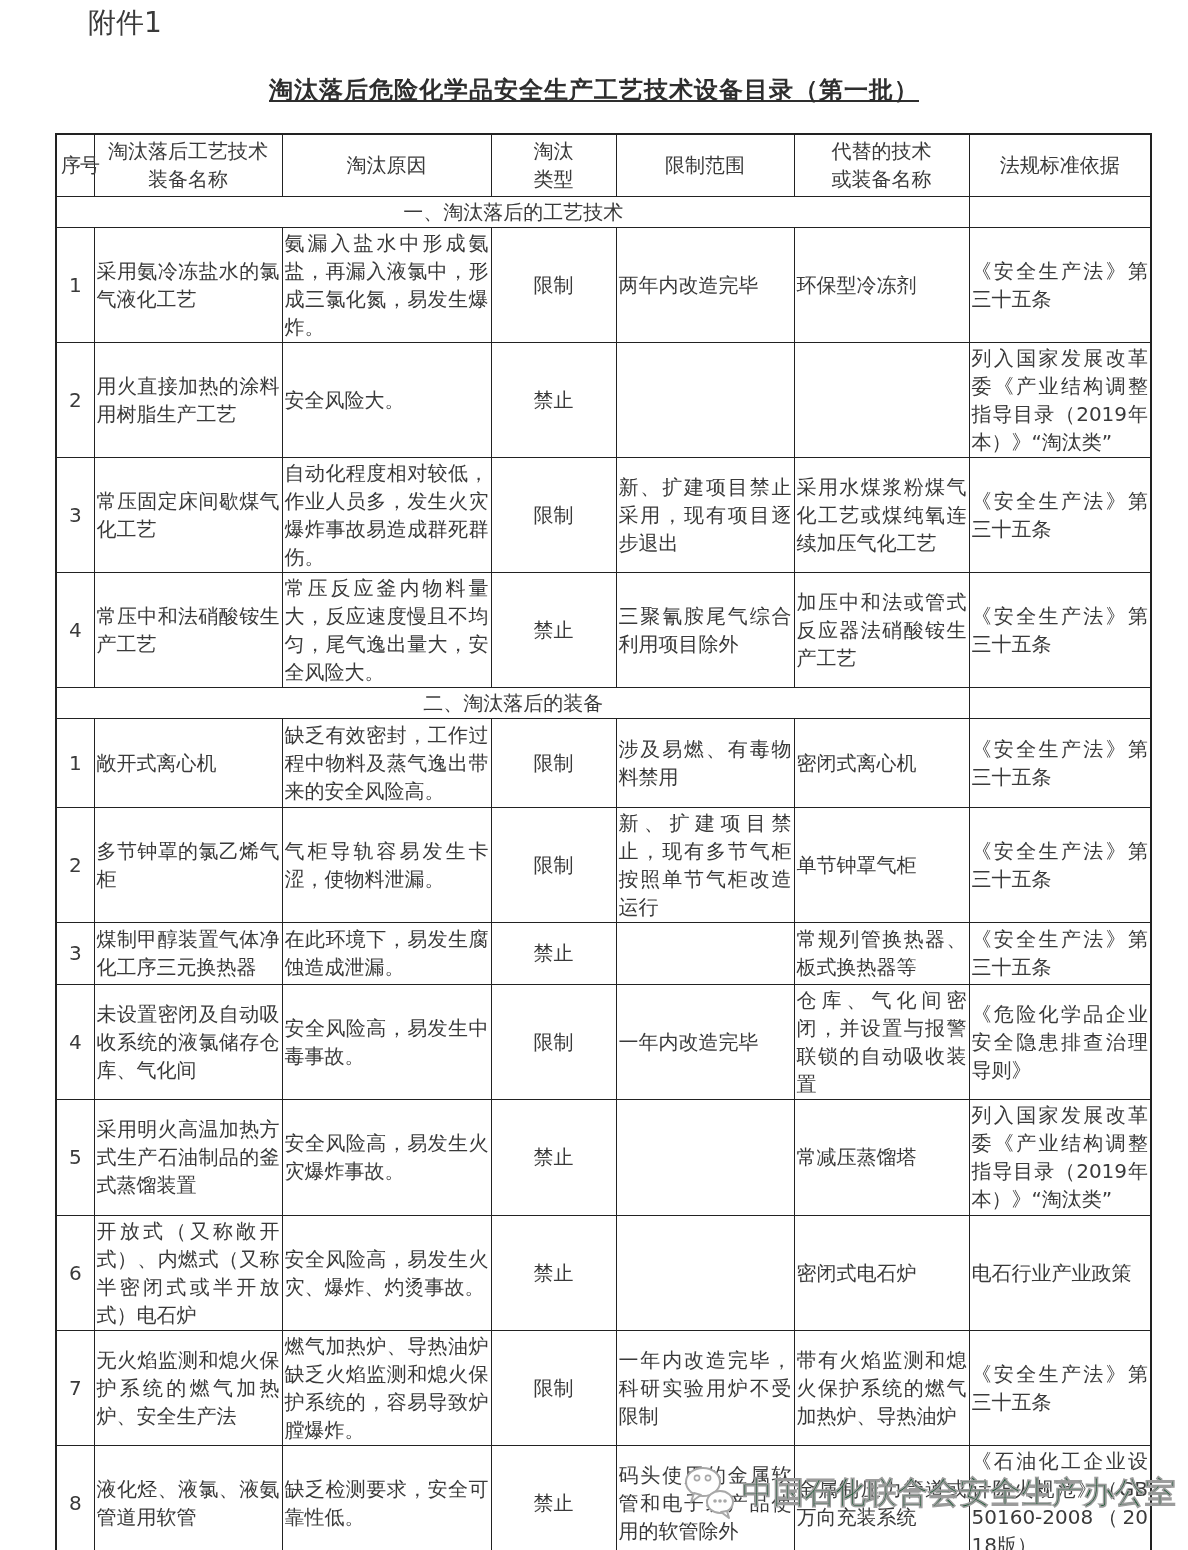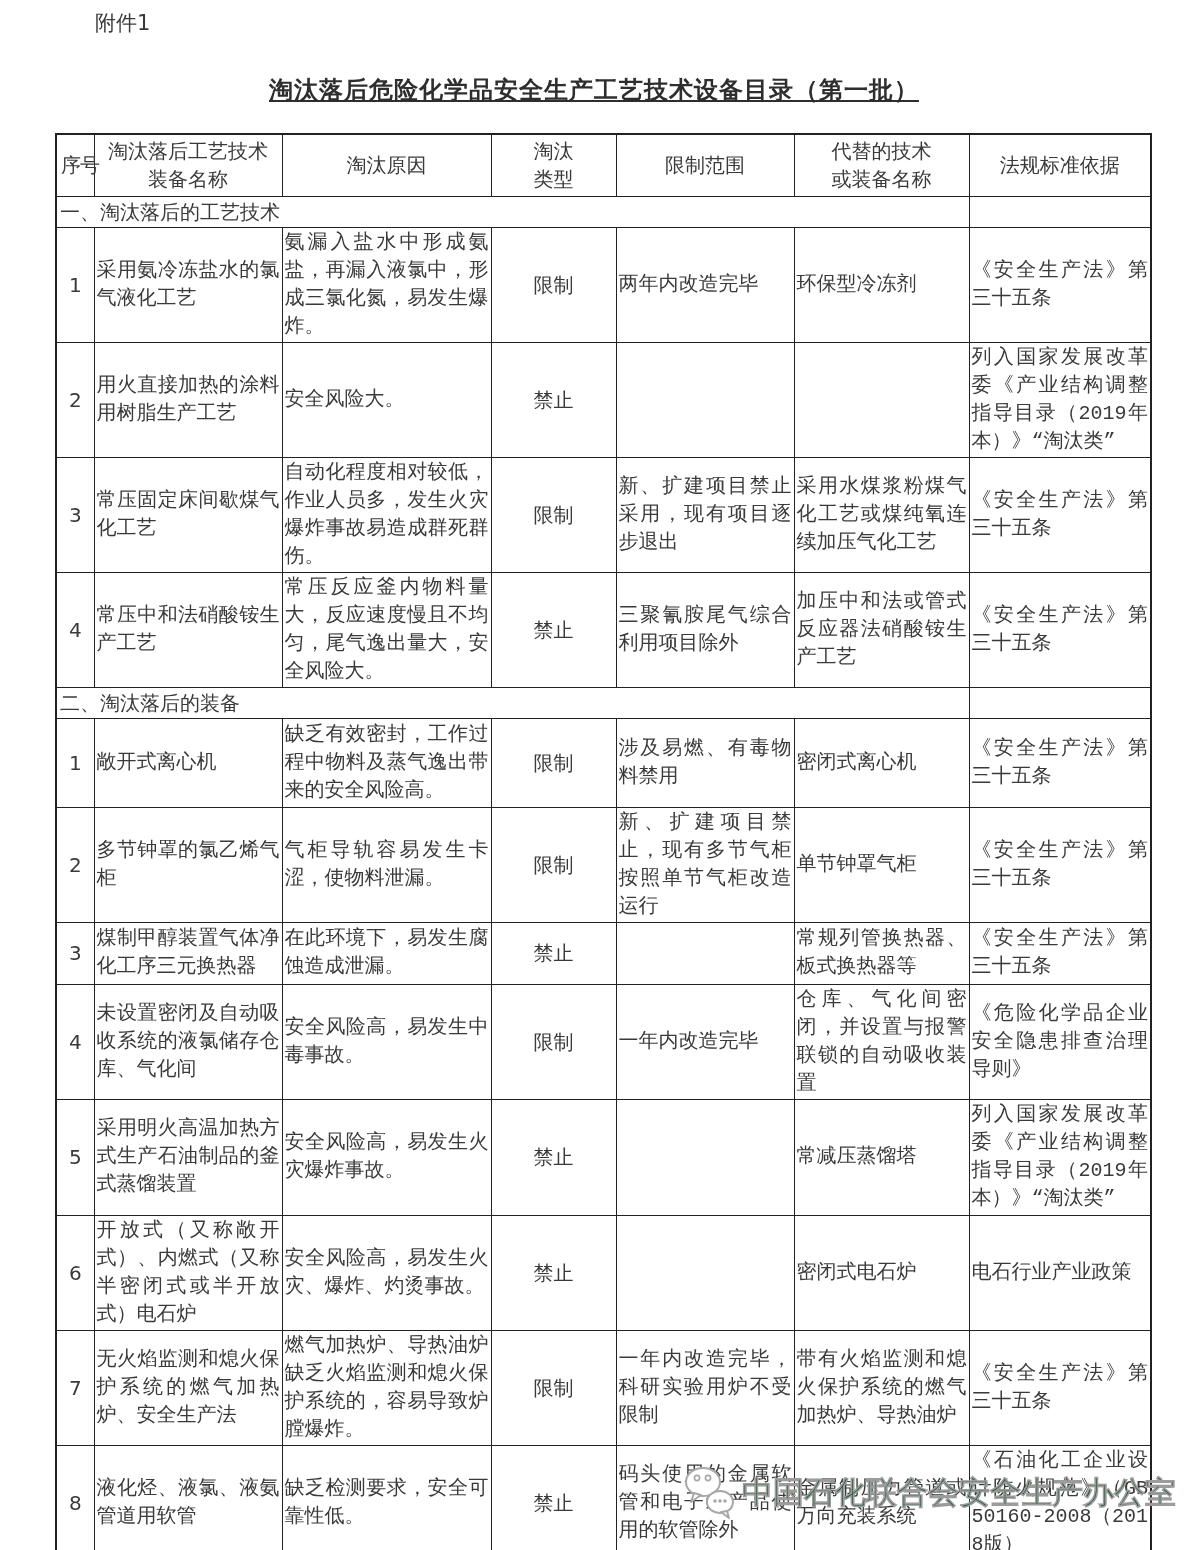--- a/index.html
+++ b/index.html
@@ -5,22 +5,22 @@
   html,body{margin:0;padding:0;background:#ffffff;}
   .page{
     position:relative;
     width:1188px;height:1550px;
     background:#ffffff;
     overflow:hidden;
     font-family:"DejaVu Sans","Liberation Sans",sans-serif;
     color:#3a3a3a;
   }
   .attachment-label{
-    position:absolute;left:95px;top:8px;
-    font-size:21px;line-height:30px;
+    position:absolute;left:88px;top:8px;
+    font-size:28px;line-height:30px;
   }
   .doc-title{
     position:absolute;top:74px;left:0;width:100%;
     text-align:center;font-weight:bold;font-size:24px;
     letter-spacing:1px;color:#2e2e2e;text-decoration:underline;
   }
   table.catalog{
     position:absolute;left:55px;top:133px;
     width:1095px;
     border-collapse:collapse;table-layout:fixed;
@@ -34,22 +34,22 @@
     vertical-align:middle;
     overflow:visible;
     word-break:break-all;
   }
   .catalog th{
     text-align:center;
     white-space:pre-line;
   }
   .catalog th.nowrap{white-space:nowrap;letter-spacing:-1px;padding:4px;}
   td.c-center{text-align:center;}
-  td.c-just{text-align:justify;font-family:Liberation Mono, monospace;}
-  td.section-cell{text-align:left;padding-left:3px;margin-left:28px;}
+  td.c-just{text-align:justify;}
+  td.section-cell{text-align:center;padding-left:3px;margin-left:28px;}
   .watermark{
     position:absolute;left:682px;top:1464px;
     display:flex;align-items:center;
     pointer-events:none;
   }
   .wm-icon{flex:0 0 auto;margin-right:4px;}
   .wm-text{
     font-size:31px;
     color:#14532d;
     -webkit-text-stroke:1.6px #9c9c9c;

